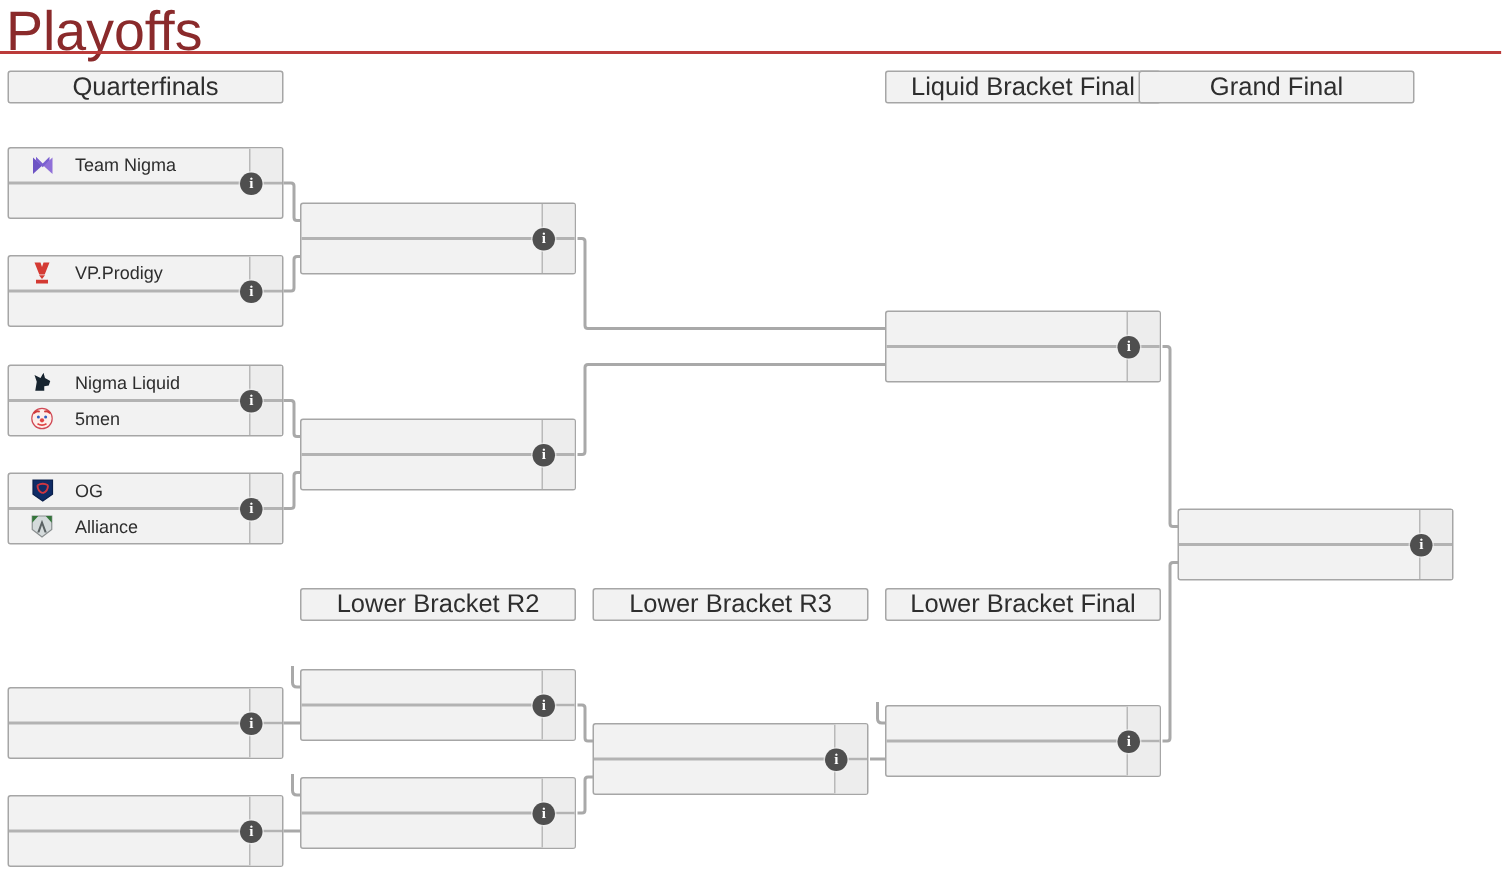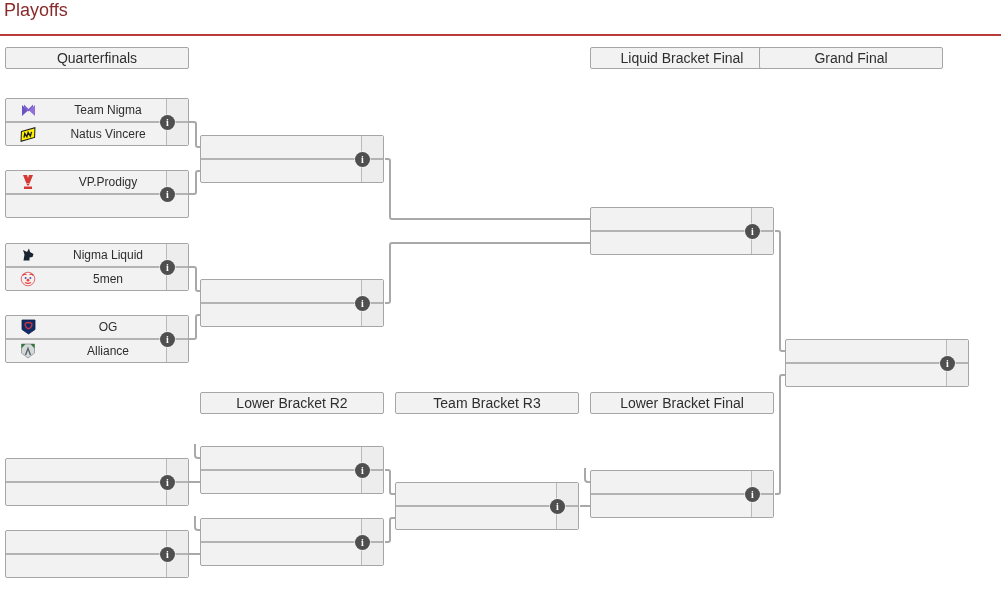--- a/index.html
+++ b/index.html
@@ -1,55 +1,55 @@
 <!DOCTYPE html>
 <html><head>
 <meta charset="utf-8">
 <style>
   html,body{margin:0;padding:0;background:#ffffff;}
   body{font-family:"Liberation Sans",sans-serif;}
   .canvas{position:relative;width:1001px;height:597px;background:#fff;overflow:hidden;}
 
-  .page-title{position:absolute;left:4px;top:0px;margin:0;font-size:18px;font-weight:400;
+  .page-title{position:absolute;left:4px;top:0px;margin:0;font-size:37px;font-weight:400;
               color:#8a2a2b;letter-spacing:0;}
   .title-rule{position:absolute;left:0;top:34px;width:1001px;height:2px;background:#bb3b3a;}
 
   .rh{position:absolute;width:182px;height:20px;background:#f2f2f2;border:1px solid #a6a6a6;
       border-radius:2px;display:flex;align-items:center;justify-content:center;
-      font-size:14px;color:#2e2e2e;}
+      font-size:17px;color:#2e2e2e;}
 
   svg.wires{position:absolute;left:0;top:0;pointer-events:none;}
   svg.wires path{stroke:#a9a9a9;stroke-width:2;fill:none;}
 
   .match{position:absolute;width:184px;height:48px;background:#f2f2f2;border:1px solid #a6a6a6;
          border-radius:2px;box-sizing:border-box;}
   .row{height:22px;display:flex;align-items:center;position:relative;}
   .row.top{border-bottom:2px solid #b3b3b3;}
   .logo-cell{width:44px;height:100%;display:flex;align-items:center;justify-content:center;flex:0 0 44px;}
-  .tname{flex:1;font-size:12px;color:#2e2e2e;white-space:nowrap;overflow:hidden;text-align:center;}
+  .tname{flex:1;font-size:12px;color:#2e2e2e;white-space:nowrap;overflow:hidden;}
   .score{margin-left:auto;width:21px;height:100%;flex:0 0 21px;border-left:1px solid #b9b9b9;
          background:#ededed;display:flex;align-items:center;justify-content:center;
          font-size:12px;color:#2e2e2e;}
   .info{position:absolute;left:154px;top:16px;width:15px;height:15px;border-radius:50%;
         background:#4f4f4f;color:#fff;display:flex;align-items:center;justify-content:center;
         font:bold 10px "Liberation Serif",serif;z-index:5;box-shadow:0 0 0 1px rgba(242,242,242,.6);}
 </style>
 </head>
 <body>
 
 <div class="canvas">
 
   <h2 class="page-title">Playoffs</h2>
   <div class="title-rule"></div>
 
   <div class="rh" style="left:5px;top:47px">Quarterfinals</div>
   <div class="rh" style="left:590px;top:47px">Liquid Bracket Final</div>
   <div class="rh" style="left:759px;top:47px">Grand Final</div>
   <div class="rh" style="left:200px;top:392px">Lower Bracket R2</div>
-  <div class="rh" style="left:395px;top:392px">Team Bracket R3</div>
+  <div class="rh" style="left:395px;top:392px">Lower Bracket R3</div>
   <div class="rh" style="left:590px;top:392px">Lower Bracket Final</div>
 
   <svg class="wires" width="1001" height="597">
     <path d="M189,122 H194 Q196,122 196,124 V145 Q196,147 198,147 H201"></path>
     <path d="M189,194 H194 Q196,194 196,192 V173 Q196,171 198,171 H201"></path>
     <path d="M189,267 H194 Q196,267 196,269 V289 Q196,291 198,291 H201"></path>
     <path d="M189,339 H194 Q196,339 196,337 V317 Q196,315 198,315 H201"></path>
     <path d="M385,159 H388 Q390,159 390,161 V217 Q390,219 392,219 H591"></path>
     <path d="M385,303 H388 Q390,303 390,301 V245 Q390,243 392,243 H591"></path>
     <path d="M775,231 H778 Q780,231 780,233 V349 Q780,351 782,351 H786"></path>
@@ -69,32 +69,20 @@
       <span class="logo-cell">
         <svg width="17" height="17" viewBox="0 0 17 17">
             <path d="M2 3 L8 8.5 L2 14 Z" fill="#6d54c4"></path>
             <path d="M15 3 L9 8.5 L15 14 Z" fill="#8f6fd8"></path>
             <path d="M4 2.5 L8.5 7 L13 2.5 L13 5 L8.5 9.5 L4 5 Z" fill="#7a5fd0"></path>
           </svg>
       </span>
       <span class="tname">Team Nigma</span>
       <span class="score"></span>
     </div>
-    <div class="row">
-      <span class="logo-cell">
-        <svg width="18" height="15" viewBox="0 0 18 15">
-            <g transform="rotate(-10 9 7.5)">
-              <polygon points="3,3.5 17,2 15,11.5 1,13" fill="#ffef00" stroke="#1a1a1a" stroke-width="1"></polygon>
-              <path d="M4.5 10 L6 6 L7.5 9.5 L9.5 5.5 L11 9.5 L13 5.5" stroke="#1a1a1a" stroke-width="1.3" fill="none"></path>
-            </g>
-          </svg>
-      </span>
-      <span class="tname">Natus Vincere</span>
-      <span class="score"></span>
-    </div>
     <div class="info">i</div>
   </div>
 
   <div class="match" style="left:5px;top:170px">
     <div class="row top">
       <span class="logo-cell">
         <svg width="16" height="16" viewBox="0 0 16 16">
             <path d="M3 1 H7 L8 4 L9 1 H13 L9.8 9 H6.2 Z" fill="#d43a33"></path>
             <path d="M6 9.5 L8 12 L10 9.5 Z" fill="#d43a33"></path>
             <rect x="4" y="12.5" width="8" height="2.5" fill="#d43a33"></rect>

